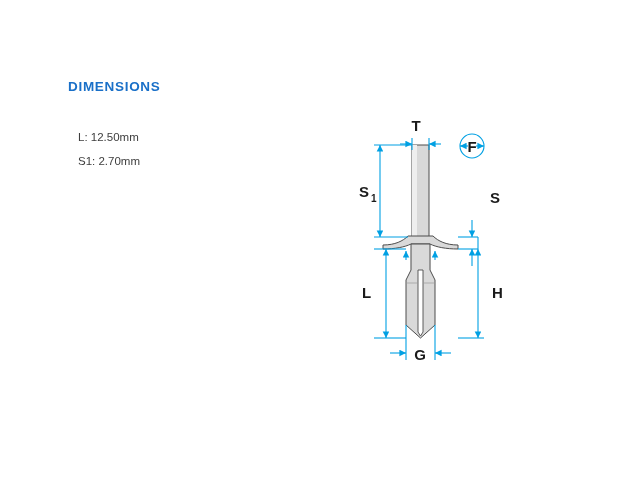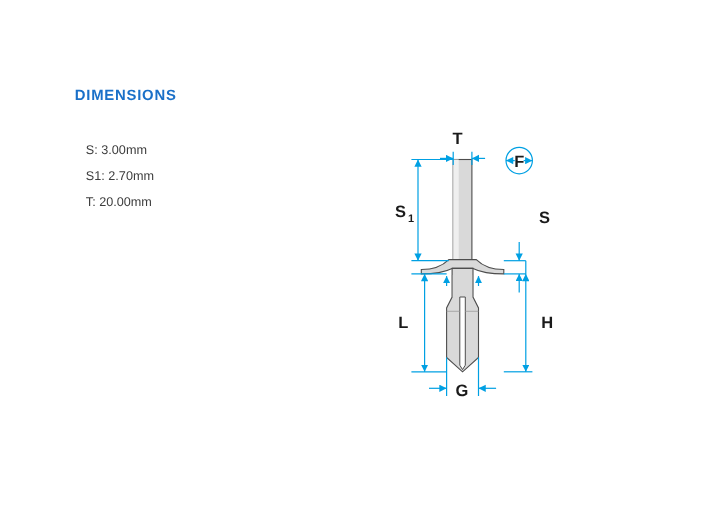--- a/index.html
+++ b/index.html
@@ -55,23 +55,22 @@
   }
 </style>
 </head>
 <body>
 
 <div id="page">
 
   <div class="title">DIMENSIONS</div>
 
   <div class="dims-list">
-    <div class="row">S: 3.00mm</div>
+    <div class="row">L: 12.50mm</div>
     <div class="row">S1: 2.70mm</div>
-    <div class="row">T: 20.00mm</div>
   </div>
 
   <div class="diagram">
     <svg width="260" height="260" viewBox="0 0 260 260" xmlns="http://www.w3.org/2000/svg">
       <defs>
         <marker id="arrEnd" markerWidth="7" markerHeight="7" refX="6" refY="3" orient="auto" markerUnits="strokeWidth">
           <path d="M0,0 L6,3 L0,6 z" fill="#00a0e3"></path>
         </marker>
         <marker id="arrStart" markerWidth="7" markerHeight="7" refX="0" refY="3" orient="auto" markerUnits="strokeWidth">
           <path d="M6,0 L0,3 L6,6 z" fill="#00a0e3"></path>

